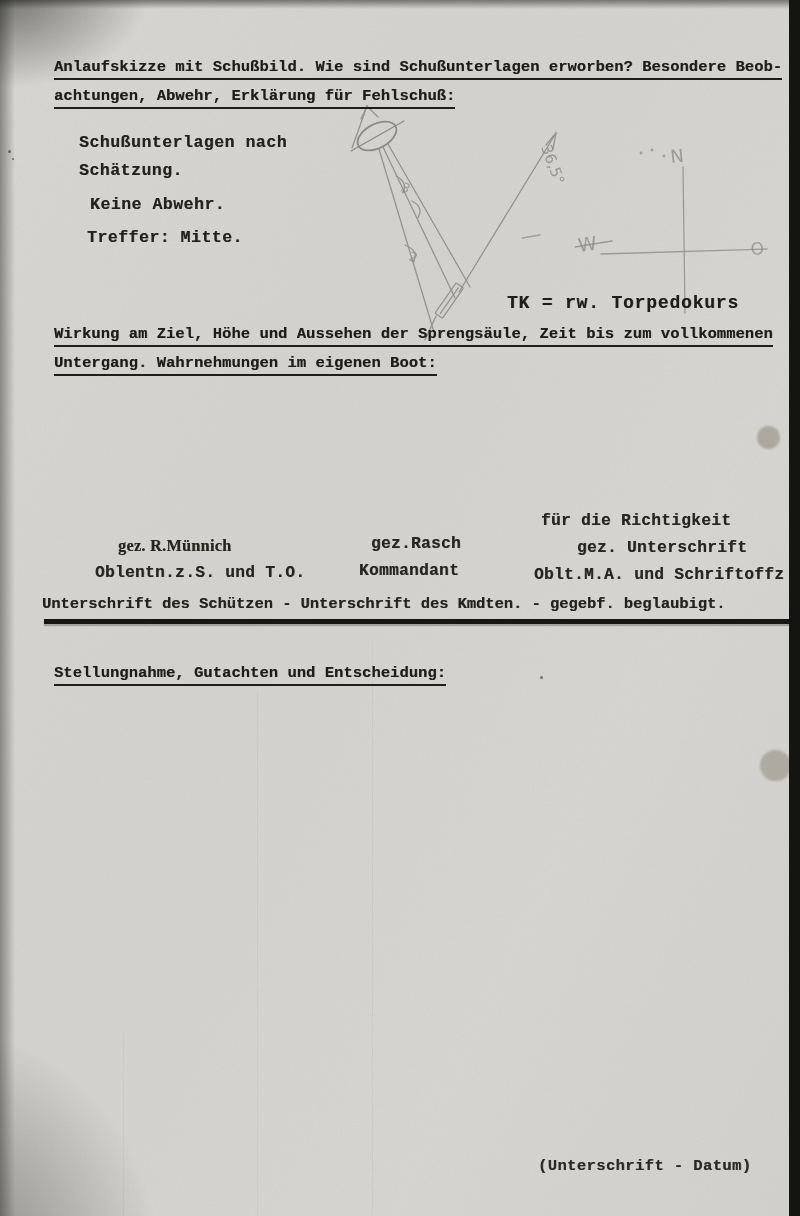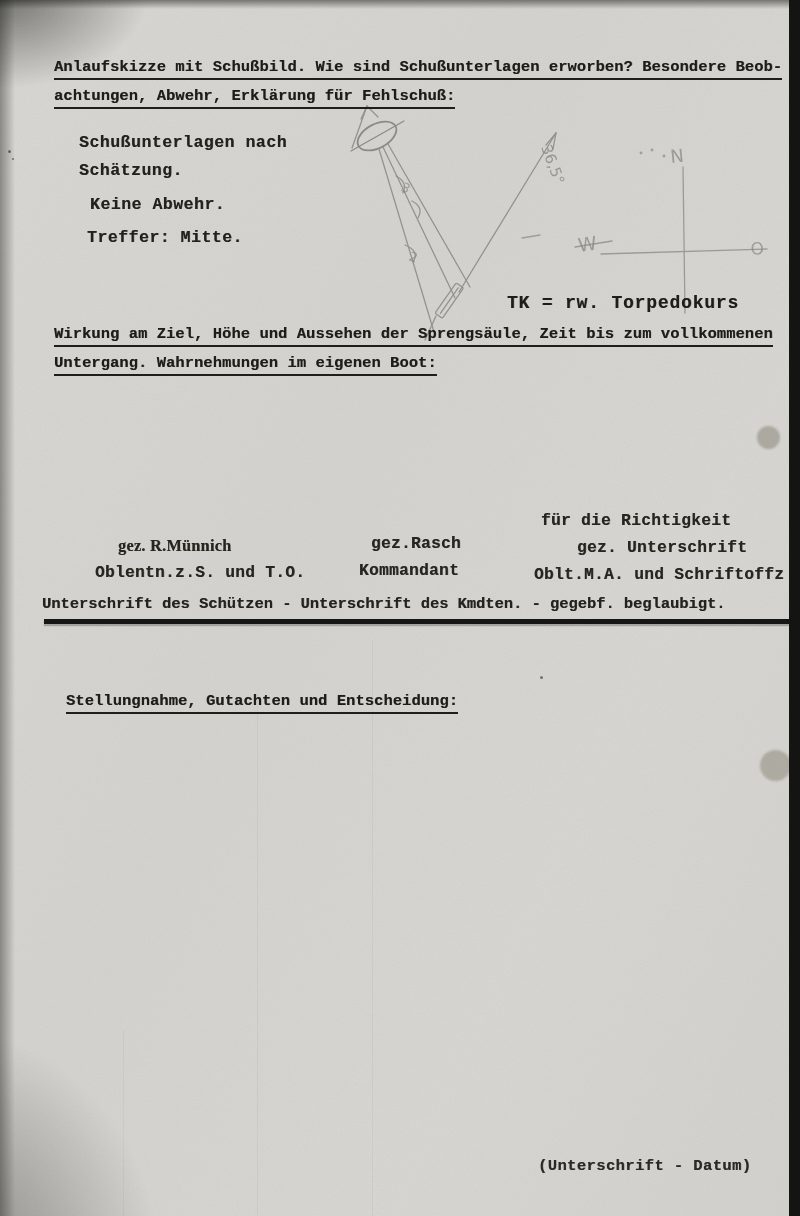--- a/index.html
+++ b/index.html
@@ -124,21 +124,21 @@
   <div class="typed sig" style="left:371px;top:535px;">gez.Rasch</div>
   <div class="typed sig" style="left:577px;top:539px;text-align:right;">gez. Unterschrift</div>
   <div class="typed sig" style="left:95px;top:564px;">Oblentn.z.S. und T.O.</div>
   <div class="typed sig" style="left:359px;top:562px;">Kommandant</div>
   <div class="typed sig" style="left:534px;top:566px;">Oblt.M.A. und Schriftoffz</div>
 
   <div class="typed cap" style="left:42px;top:595px;">Unterschrift des Schützen - Unterschrift des Kmdten. - gegebf. beglaubigt.</div>
 
   <div class="rule"></div>
 
-  <div class="typed hdr" style="left:66px;top:664px;margin-top:28px;">Stellungnahme, Gutachten und Entscheidung:</div>
+  <div class="typed hdr" style="left:54px;top:664px;">Stellungnahme, Gutachten und Entscheidung:</div>
 
   <div class="typed foot" style="left:538px;top:1157px;">(Unterschrift - Datum)</div>
 
   <div class="fold" style="left:123px;top:1030px;height:186px;"></div>
   <div class="fold" style="left:257px;top:690px;height:526px;"></div>
   <div class="fold" style="left:372px;top:640px;height:576px;"></div>
   <div class="dotmark" style="left:8px;top:150px;width:3px;height:3px;"></div>
   <div class="dotmark" style="left:12px;top:158px;width:2px;height:2px;"></div>
   <div class="dotmark" style="left:540px;top:676px;width:3px;height:3px;"></div>
   <div class="spot spot1"></div>

